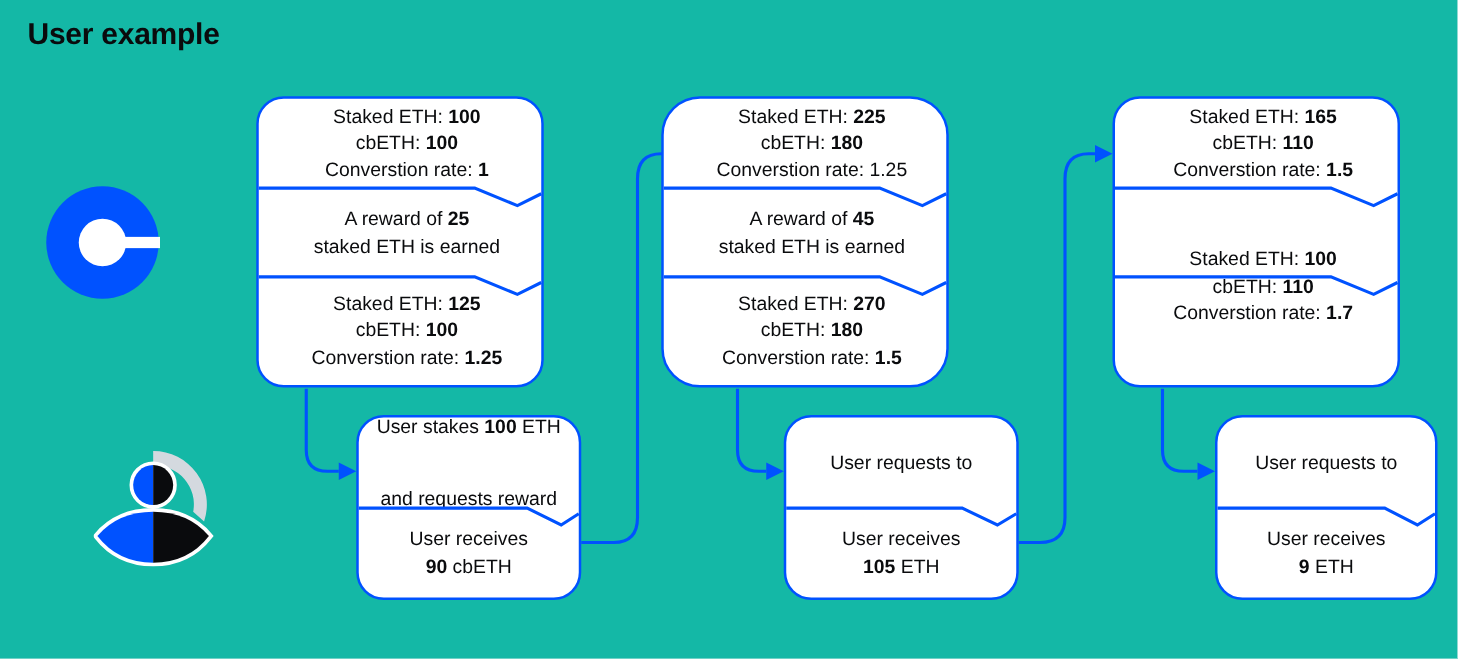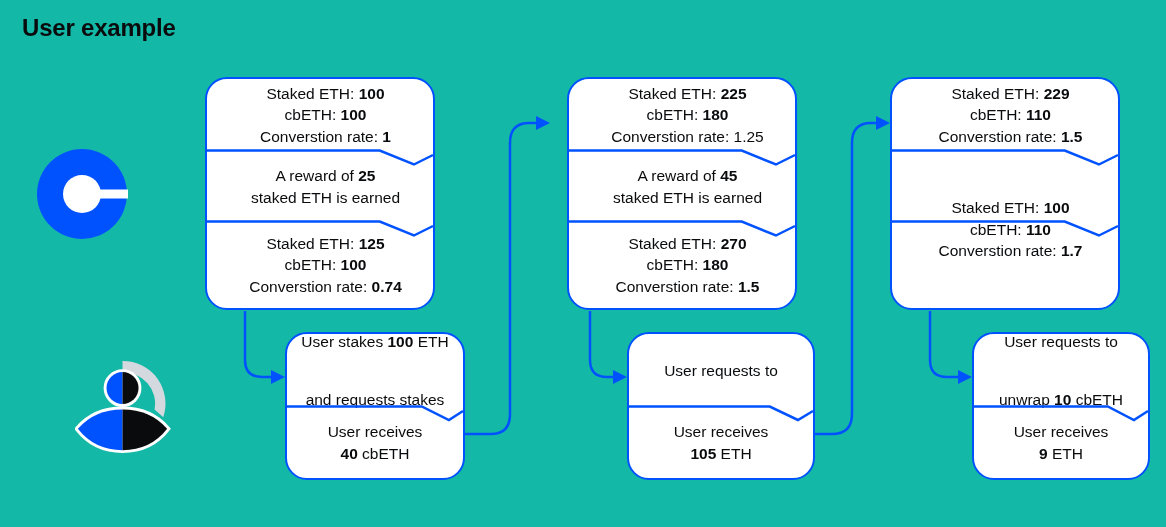--- a/index.html
+++ b/index.html
@@ -13,21 +13,21 @@
     letter-spacing:-0.2px;
   }
   .logo{position:absolute;left:36px;top:148px;}
   .avatar{position:absolute;left:75px;top:356px;}
   .arrows{position:absolute;left:0;top:0;z-index:1;pointer-events:none;}
   .box{
     position:absolute;box-sizing:border-box;border:2.5px solid #0052ff;
     border-radius:22px;background:#ffffff;z-index:2;display:flex;flex-direction:column;
   }
   .state{top:77px;width:230px;height:233px;padding-left:11px;}
-  .st1{left:205px;} .st2{left:567px;} .st3{left:890px;}
+  .st1{left:205px;} .st2{left:529px;border-radius:31px;} .st3{left:890px;}
   .action{top:332px;height:148px;}
   .ac1{left:285px;width:180px;} .ac2{left:627px;width:188px;} .ac3{left:972px;width:178px;}
   .sec{display:flex;flex-direction:column;align-items:center;justify-content:center;text-align:center;}
   .state .sA{height:72px;} .state .sB{height:71px;justify-content:center;} .state .sC{flex:1;justify-content:center;}
   .action .sA{height:73px;gap:36px;} .action .sB{flex:1;}
   .ln{font-size:15.5px;line-height:21.5px;white-space:nowrap;}
   .b{font-weight:700;}
   .divider{position:absolute;left:0;width:100%;height:20px;z-index:3;pointer-events:none;overflow:visible;}
   .state .d1{top:70px;} .state .d2{top:141px;} .action .d1{top:71px;}
   .stroke{stroke:#0052ff;stroke-width:2.5;fill:none;}
@@ -99,21 +99,21 @@
     <div class="sec sB">
       <div class="ln"><span>A reward of </span><span class="b">25</span></div>
       <div class="ln"><span>staked ETH is earned</span></div>
     </div>
     <svg class="divider d2" viewBox="0 0 225 20" preserveAspectRatio="none">
         <polyline class="stroke" vector-effect="non-scaling-stroke" points="0,1.5 172,1.5 206,15.5 225,6"></polyline>
       </svg>
     <div class="sec sC">
       <div class="ln"><span>Staked ETH: </span><span class="b">125</span></div>
       <div class="ln"><span>cbETH: </span><span class="b">100</span></div>
-      <div class="ln"><span>Converstion rate: </span><span class="b">0.74</span></div>
+      <div class="ln"><span>Converstion rate: </span><span class="b">1.25</span></div>
     </div>
   </div>
 
   <div class="box state st2">
     <div class="sec sA">
       <div class="ln"><span>Staked ETH: </span><span class="b">225</span></div>
       <div class="ln"><span>cbETH: </span><span class="b">180</span></div>
       <div class="ln"><span>Converstion rate: 1.25</span></div>
     </div>
     <svg class="divider d1" viewBox="0 0 225 20" preserveAspectRatio="none">
@@ -128,68 +128,67 @@
       </svg>
     <div class="sec sC">
       <div class="ln"><span>Staked ETH: </span><span class="b">270</span></div>
       <div class="ln"><span>cbETH: </span><span class="b">180</span></div>
       <div class="ln"><span>Converstion rate: </span><span class="b">1.5</span></div>
     </div>
   </div>
 
   <div class="box state st3">
     <div class="sec sA">
-      <div class="ln"><span>Staked ETH: </span><span class="b">229</span></div>
+      <div class="ln"><span>Staked ETH: </span><span class="b">165</span></div>
       <div class="ln"><span>cbETH: </span><span class="b">110</span></div>
       <div class="ln"><span>Converstion rate: </span><span class="b">1.5</span></div>
     </div>
     <svg class="divider d1" viewBox="0 0 225 20" preserveAspectRatio="none">
         <polyline class="stroke" vector-effect="non-scaling-stroke" points="0,1.5 172,1.5 206,15.5 225,6"></polyline>
       </svg>
     <svg class="divider d2" viewBox="0 0 225 20" preserveAspectRatio="none">
         <polyline class="stroke" vector-effect="non-scaling-stroke" points="0,1.5 172,1.5 206,15.5 225,6"></polyline>
       </svg>
     <div class="sec sC">
       <div class="ln"><span>Staked ETH: </span><span class="b">100</span></div>
       <div class="ln"><span>cbETH: </span><span class="b">110</span></div>
       <div class="ln"><span>Converstion rate: </span><span class="b">1.7</span></div>
     </div>
   </div>
 
   <div class="box action ac1">
     <div class="sec sA">
       <div class="ln"><span>User stakes </span><span class="b">100</span><span> ETH</span></div>
-      <div class="ln"><span>and requests stakes</span></div>
+      <div class="ln"><span>and requests reward</span></div>
     </div>
     <svg class="divider d1" viewBox="0 0 175 20" preserveAspectRatio="none">
         <polyline class="stroke" vector-effect="non-scaling-stroke" points="0,1.5 134,1.5 161,15 175,6"></polyline>
       </svg>
     <div class="sec sB">
       <div class="ln"><span>User receives</span></div>
-      <div class="ln"><span class="b">40</span><span> cbETH</span></div>
+      <div class="ln"><span class="b">90</span><span> cbETH</span></div>
     </div>
   </div>
 
   <div class="box action ac2">
     <div class="sec sA">
       <div class="ln"><span>User requests to</span></div>
     </div>
     <svg class="divider d1" viewBox="0 0 183 20" preserveAspectRatio="none">
         <polyline class="stroke" vector-effect="non-scaling-stroke" points="0,1.5 140,1.5 168,15 183,6"></polyline>
       </svg>
     <div class="sec sB">
       <div class="ln"><span>User receives</span></div>
       <div class="ln"><span class="b">105</span><span> ETH</span></div>
     </div>
   </div>
 
   <div class="box action ac3">
     <div class="sec sA">
       <div class="ln"><span>User requests to</span></div>
-      <div class="ln"><span>unwrap </span><span class="b">10</span><span> cbETH</span></div>
     </div>
     <svg class="divider d1" viewBox="0 0 173 20" preserveAspectRatio="none">
         <polyline class="stroke" vector-effect="non-scaling-stroke" points="0,1.5 133,1.5 159,15 173,6"></polyline>
       </svg>
     <div class="sec sB">
       <div class="ln"><span>User receives</span></div>
       <div class="ln"><span class="b">9</span><span> ETH</span></div>
     </div>
   </div>
 

